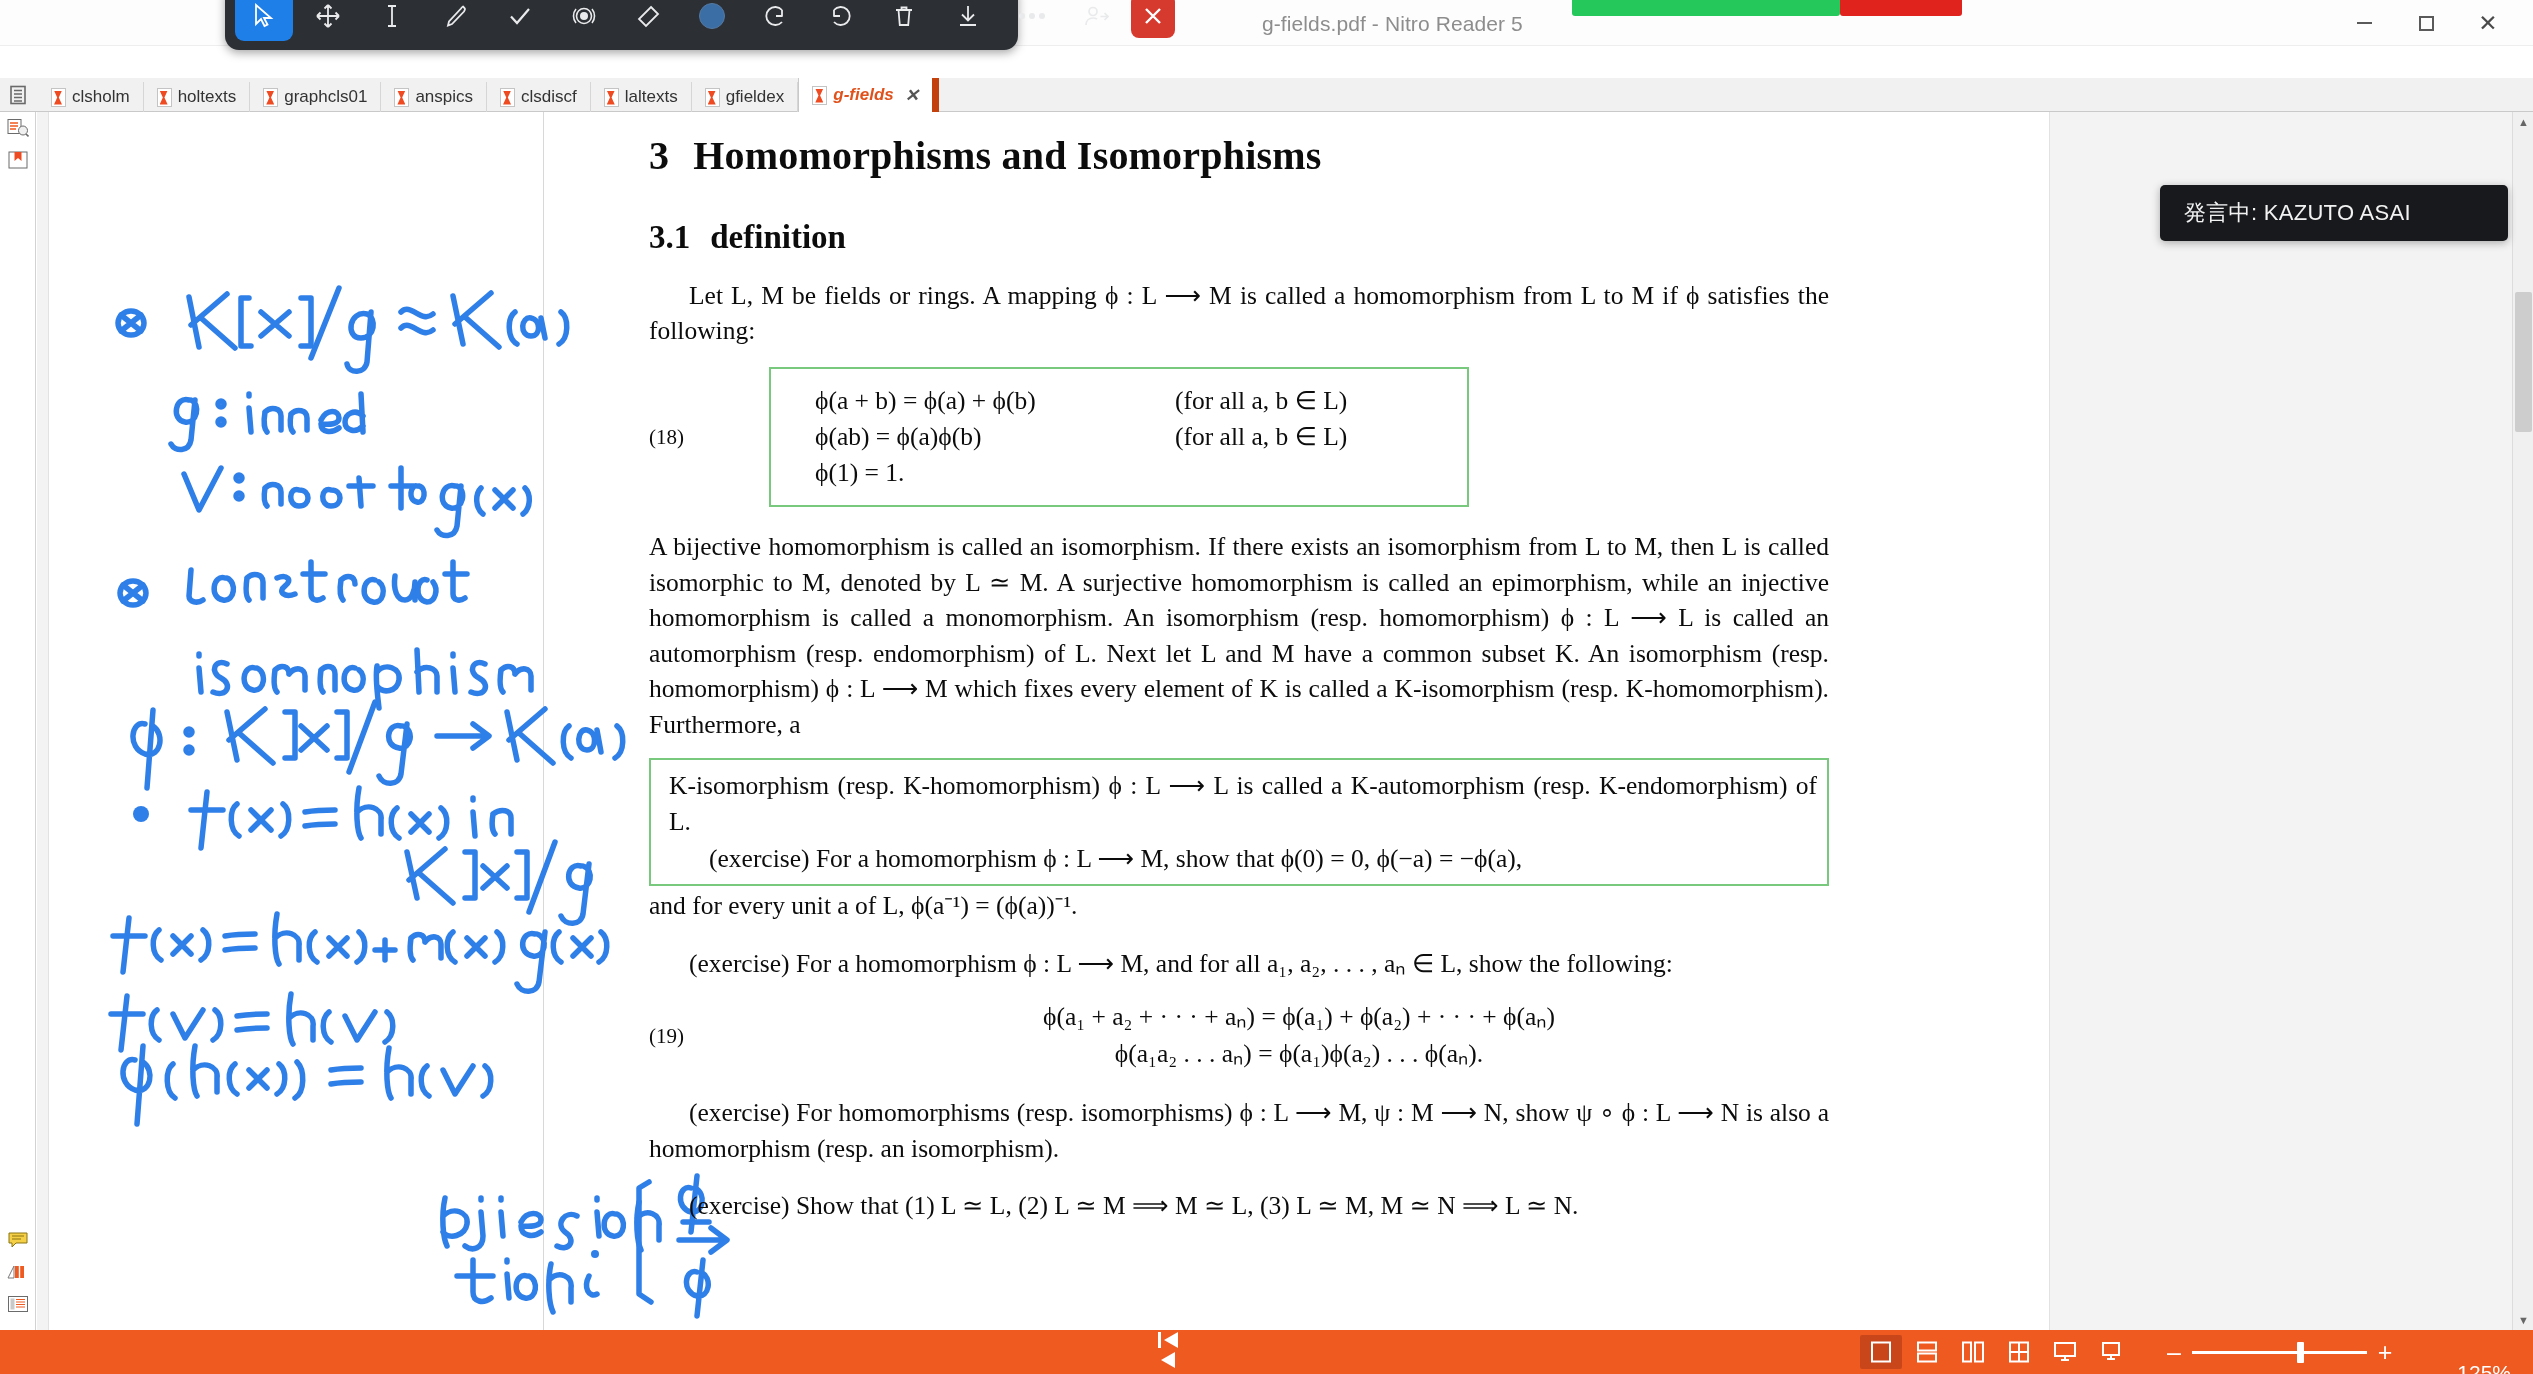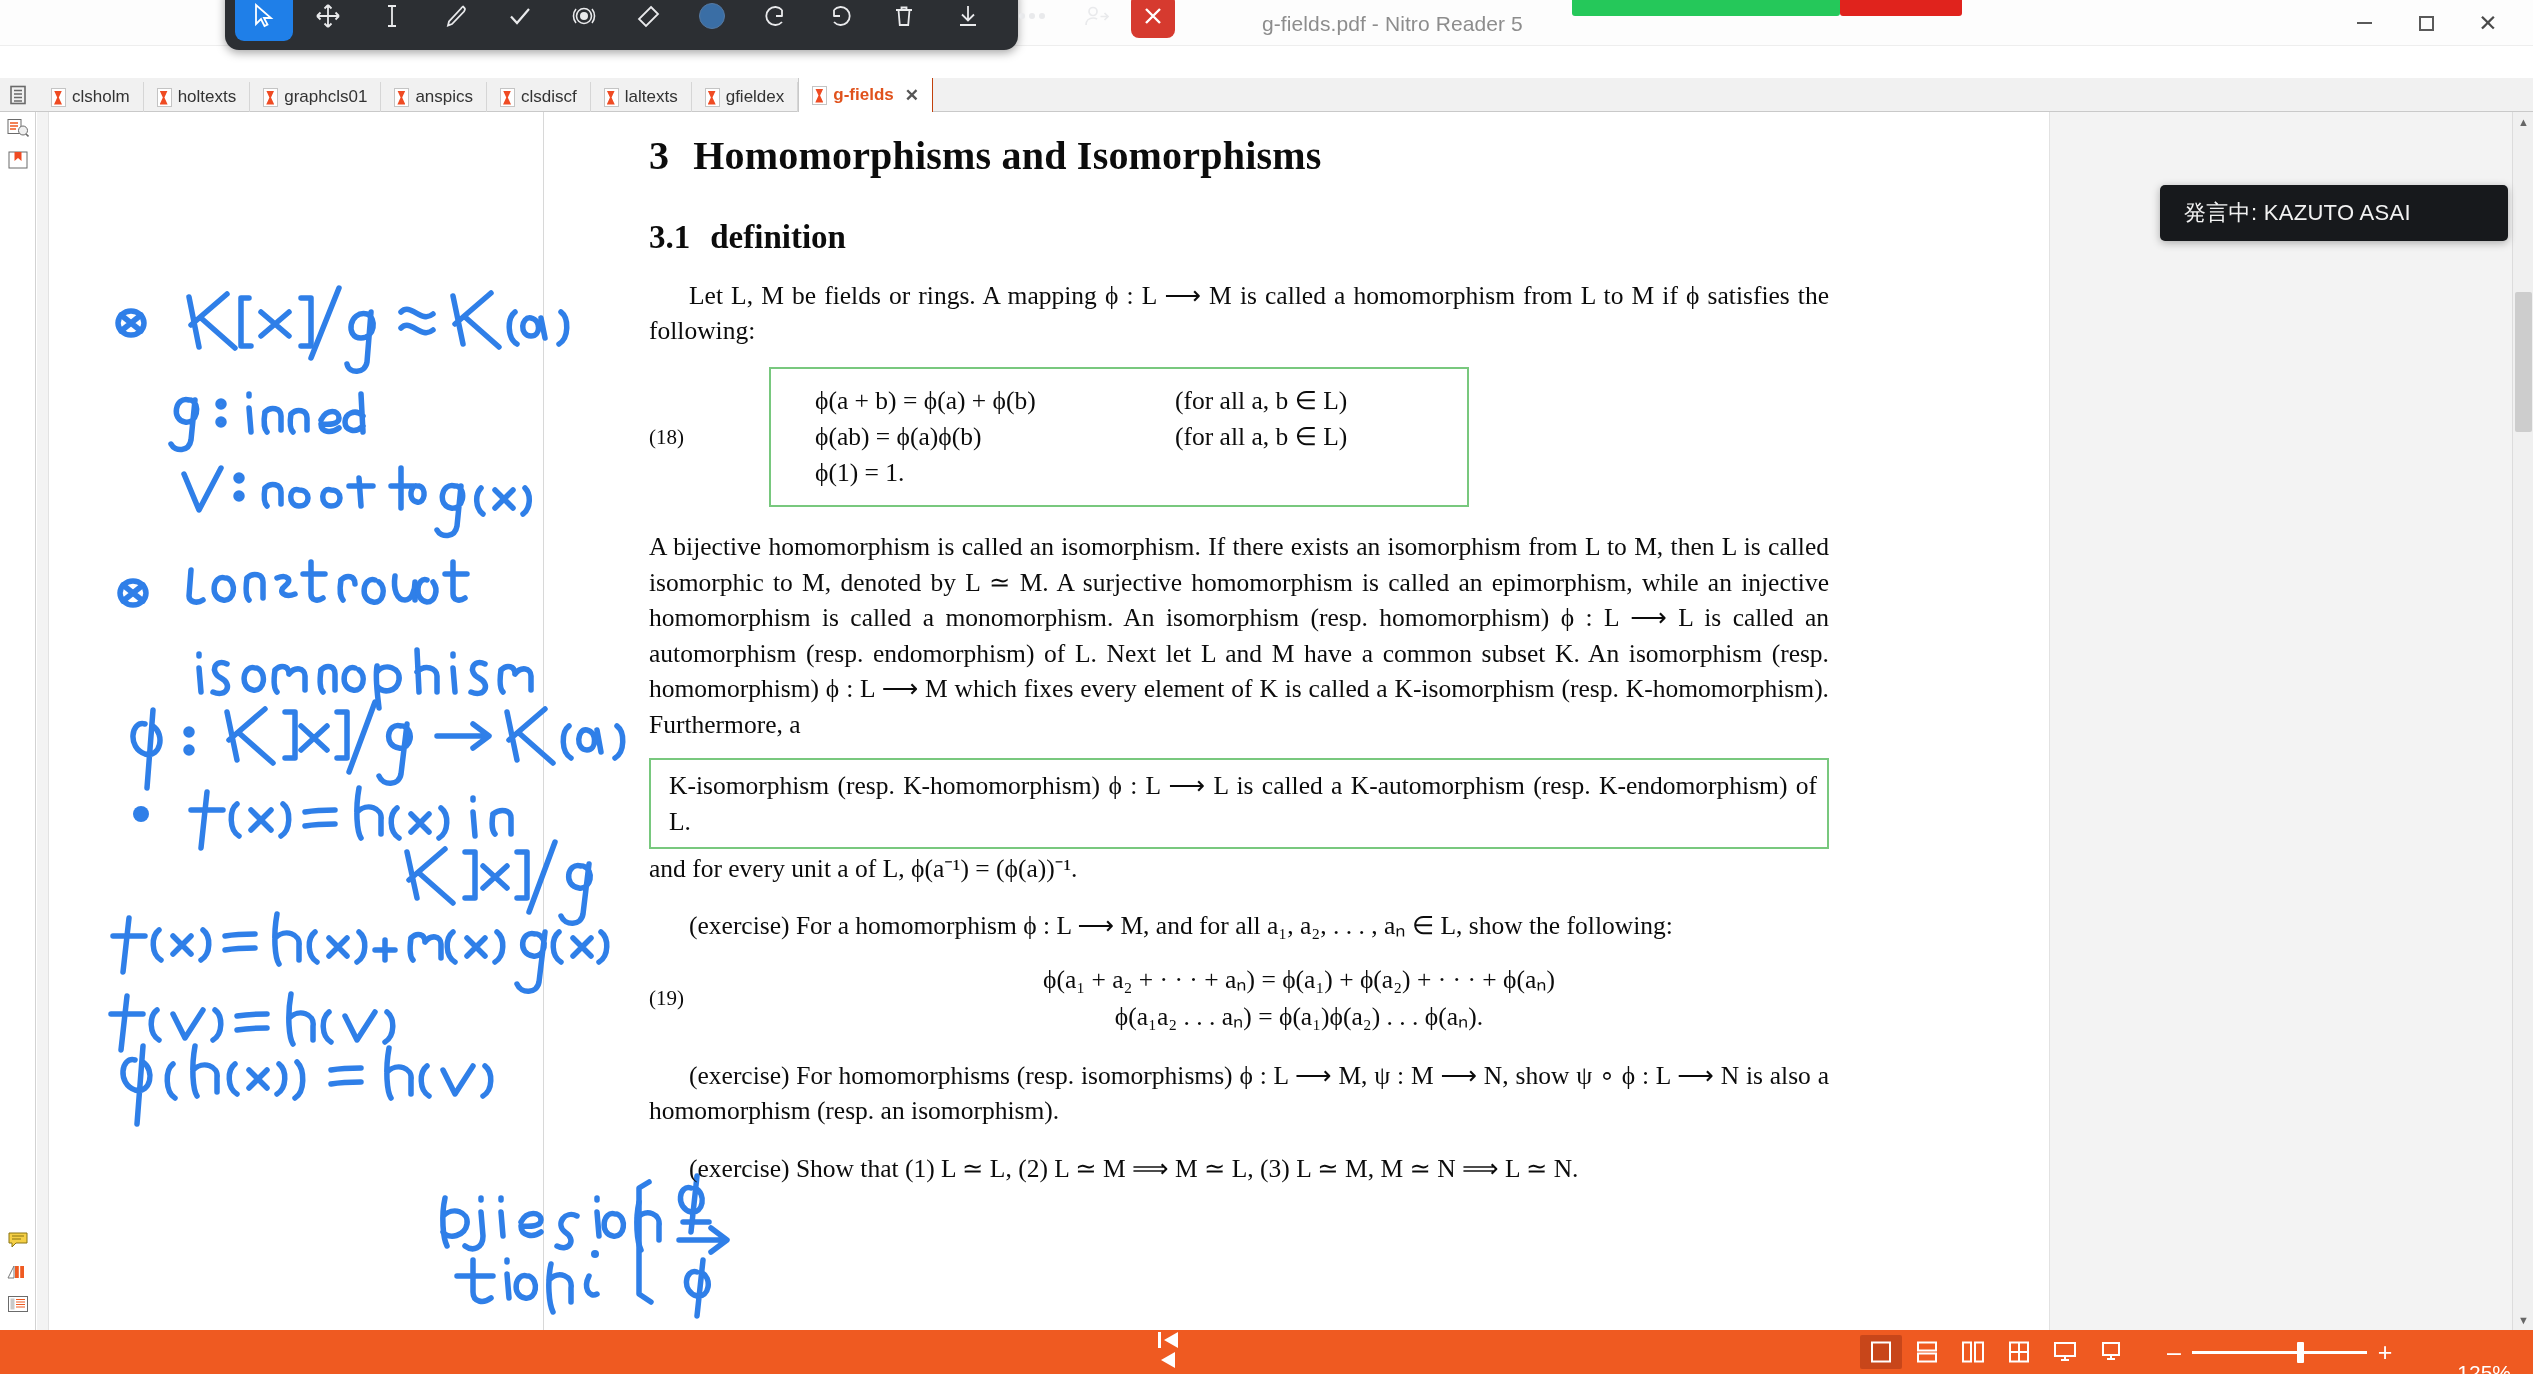--- a/index.html
+++ b/index.html
@@ -87,21 +87,21 @@
     display:flex;align-items:center;justify-content:center;
   }
   .tabs { position:absolute; left:38px; top:0; display:flex; height:34px; align-items:flex-end; }
   .tab {
     height:30px; display:flex; align-items:center; gap:6px;
     padding:0 13px; font-size:17px; color:#333; white-space:nowrap;
     border-right:1px solid #d6d6d6;
   }
   .tab.active {
     background:#ffffff; color:#e0521c; font-weight:bold; height:34px;
-    border-right:1px solid #c2410c; border-left:1px solid #c9c9c9;
+    border-right:7px solid #c2410c; border-left:1px solid #c9c9c9;font-style:italic;
   }
   .pdfglyph {
     width:15px;height:19px;background:#fff;border:1px solid #c4c4c4;
     position:relative; flex:0 0 auto;
   }
   .pdfglyph::after{
     content:""; position:absolute; left:2px; top:2px; width:8px; height:14px;
     background:#ef4b23; clip-path:polygon(0 0,100% 0,60% 50%,100% 100%,0 100%,40% 50%);
   }
   .tab-close { font-size:17px; color:#555; margin-left:5px; }
@@ -589,20 +589,21 @@
             <div class="eqline">
               <span class="lhs">ϕ(1) = 1.</span>
             </div>
           </div>
         </div>
 
         <div class="para">A bijective homomorphism is called an isomorphism. If there exists an isomorphism from L to M, then L is called isomorphic to M, denoted by L ≃ M. A surjective homomorphism is called an epimorphism, while an injective homomorphism is called a monomorphism. An isomorphism (resp. homomorphism) ϕ : L ⟶ L is called an automorphism (resp. endomorphism) of L. Next let L and M have a common subset K. An isomorphism (resp. homomorphism) ϕ : L ⟶ M which fixes every element of K is called a K-isomorphism (resp. K-homomorphism). Furthermore, a</div>
 
         <div class="greenbox">
           <div class="para tight">K-isomorphism (resp. K-homomorphism) ϕ : L ⟶ L is called a K-automorphism (resp. K-endomorphism) of L.</div>
+          <div class="para tight indent">(exercise) For a homomorphism ϕ : L ⟶ M, show that ϕ(0) = 0, ϕ(−a) = −ϕ(a),</div>
         </div>
         <div class="para tight">and for every unit a of L, ϕ(a⁻¹) = (ϕ(a))⁻¹.</div>
 
         <div class="para indent">(exercise) For a homomorphism ϕ : L ⟶ M, and for all a₁, a₂, . . . , aₙ ∈ L, show the following:</div>
 
         <div class="eqrow">
           <div class="eqno">(19)</div>
           <div style="flex:1 1 auto;">
             <div class="eqplain centered">ϕ(a₁ + a₂ + · · · + aₙ) = ϕ(a₁) + ϕ(a₂) + · · · + ϕ(aₙ)</div>
             <div class="eqplain centered">ϕ(a₁a₂ . . . aₙ) = ϕ(a₁)ϕ(a₂) . . . ϕ(aₙ).</div>

